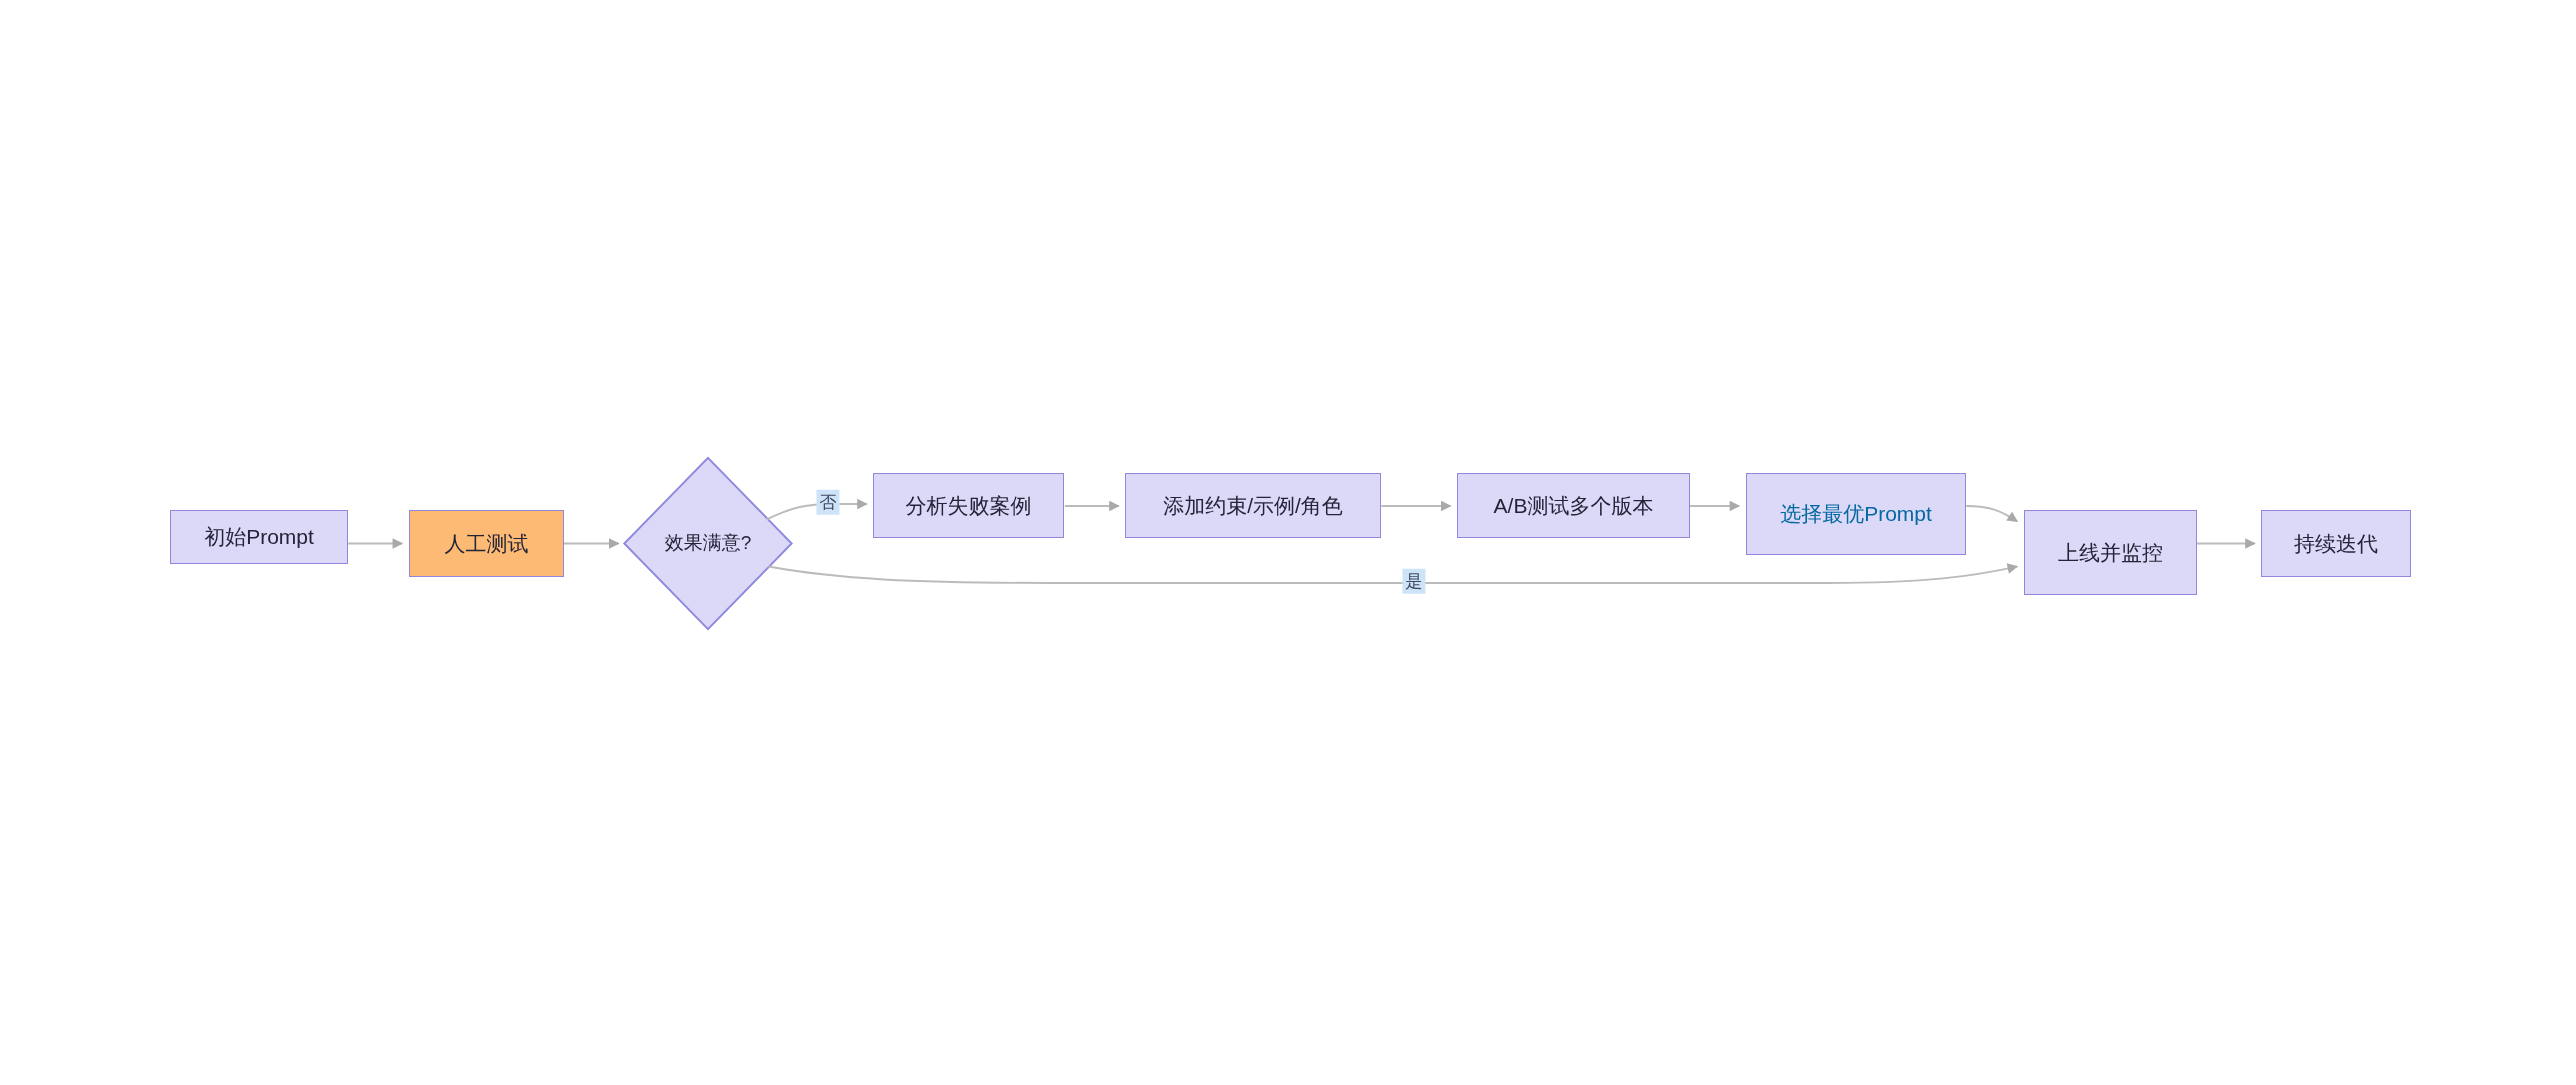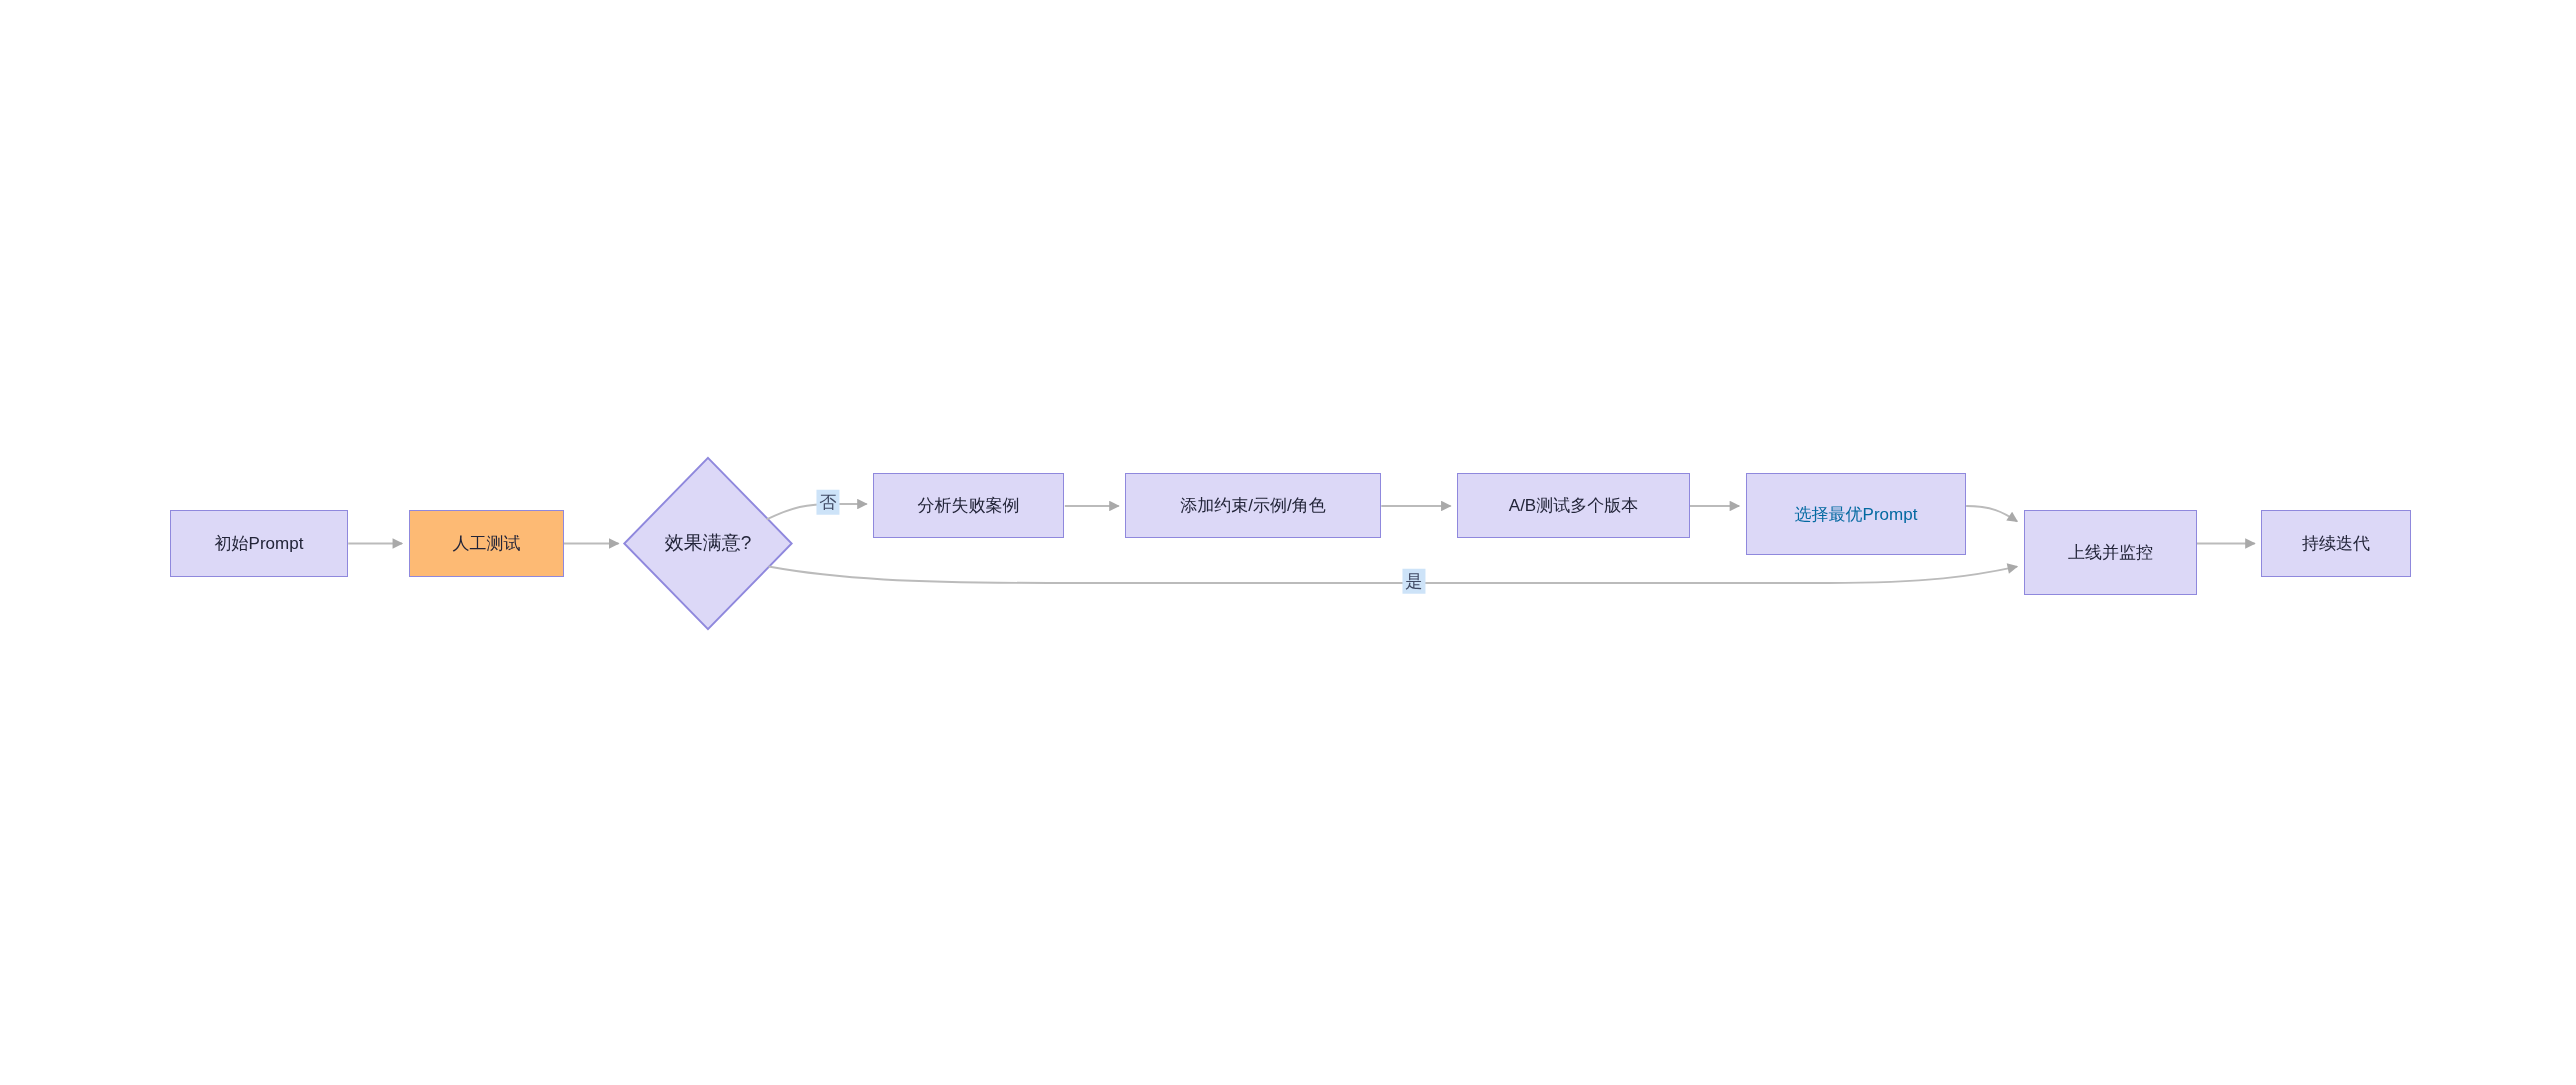--- a/index.html
+++ b/index.html
@@ -21,21 +21,21 @@
     stroke-width: 2px;
   }
   .node {
     position: absolute;
     box-sizing: border-box;
     border: 1.9px solid #8f88dd;
     background: #dcd8f7;
     display: flex;
     align-items: center;
     justify-content: center;
-    font-size: 17px;
+    font-size: 21px;
     white-space: nowrap;
     color: #222438;
   }
   .diamond-label {
     position: absolute;
     transform: translate(-50%, -50%);
     font-size: 19px;
     white-space: nowrap;
     color: #222438;
   }
@@ -67,21 +67,21 @@
         <path d="M 797 540 C 824 527 838 524 868 524 L 901 524" class="edge" stroke="#bbbbbb" marker-end="url(#arrow)"></path>
         <path d="M 1107 526 L 1163 526" class="edge" stroke="#bbbbbb" marker-end="url(#arrow)"></path>
         <path d="M 1436 526 L 1508 526" class="edge" stroke="#bbbbbb" marker-end="url(#arrow)"></path>
         <path d="M 1755 526 L 1808 526" class="edge" stroke="#bbbbbb" marker-end="url(#arrow)"></path>
         <path d="M 2044 526 C 2070 526 2082 532 2097 542" class="edge" stroke="#bbbbbb" marker-end="url(#arrow)"></path>
         <path d="M 799 589 C 870 602 950 606 1090 606 L 1900 606 C 2005 606 2050 599 2097 589" class="edge" stroke="#bbbbbb" marker-end="url(#arrow)"></path>
         <path d="M 2284 565 L 2344 565" class="edge" stroke="#bbbbbb" marker-end="url(#arrow)"></path>
       </g>
   </svg>
   <div id="node-layer">
-      <div class="node" style="left: 170px; top: 510px; width: 178px; height: 67px; background: rgb(220, 216, 247); border-color: rgb(143, 136, 221); color: rgb(34, 36, 56);">初始Prompt</div>
+      <div class="node" style="left: 170px; top: 510px; width: 178px; height: 54px; background: rgb(220, 216, 247); border-color: rgb(143, 136, 221); color: rgb(34, 36, 56);">初始Prompt</div>
       <div class="node" style="left: 409px; top: 510px; width: 155px; height: 67px; background: #fdba74; border-color: rgb(143, 136, 221); color: rgb(34, 36, 56);">人工测试</div>
       <div class="diamond-label" style="left: 708px; top: 543px; color: rgb(34, 36, 56);">效果满意?</div>
       <div class="node" style="left: 873px; top: 473px; width: 191px; height: 65px; background: rgb(220, 216, 247); border-color: rgb(143, 136, 221); color: rgb(34, 36, 56);">分析失败案例</div>
       <div class="node" style="left: 1125px; top: 473px; width: 256px; height: 65px; background: rgb(220, 216, 247); border-color: rgb(143, 136, 221); color: rgb(34, 36, 56);">添加约束/示例/角色</div>
       <div class="node" style="left: 1457px; top: 473px; width: 233px; height: 65px; background: rgb(220, 216, 247); border-color: rgb(143, 136, 221); color: rgb(34, 36, 56);">A/B测试多个版本</div>
       <div class="node" style="left: 1746px; top: 473px; width: 220px; height: 82px; background: rgb(220, 216, 247); border-color: rgb(143, 136, 221); color: #0369a1;">选择最优Prompt</div>
       <div class="node" style="left: 2024px; top: 510px; width: 173px; height: 85px; background: rgb(220, 216, 247); border-color: rgb(143, 136, 221); color: rgb(34, 36, 56); font-family: Liberation Mono, monospace;">上线并监控</div>
       <div class="node" style="left: 2261px; top: 510px; width: 150px; height: 67px; background: rgb(220, 216, 247); border-color: rgb(143, 136, 221); color: rgb(34, 36, 56);">持续迭代</div>
       <div class="edge-label" style="left: 828px; top: 502px; background: rgb(205, 227, 248); color: rgb(64, 74, 99);">否</div>
       <div class="edge-label" style="left: 1414px; top: 581px; background: rgb(205, 227, 248); color: rgb(64, 74, 99);">是</div>

